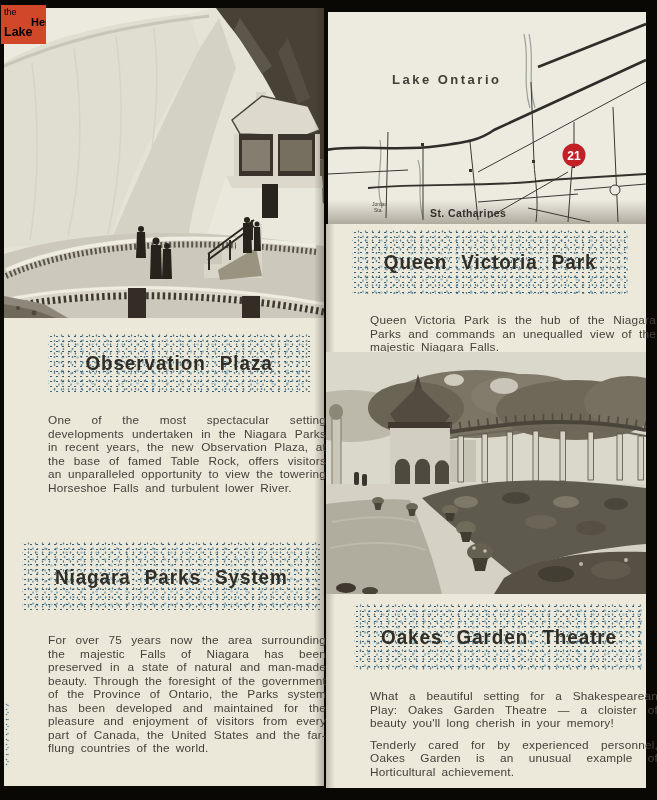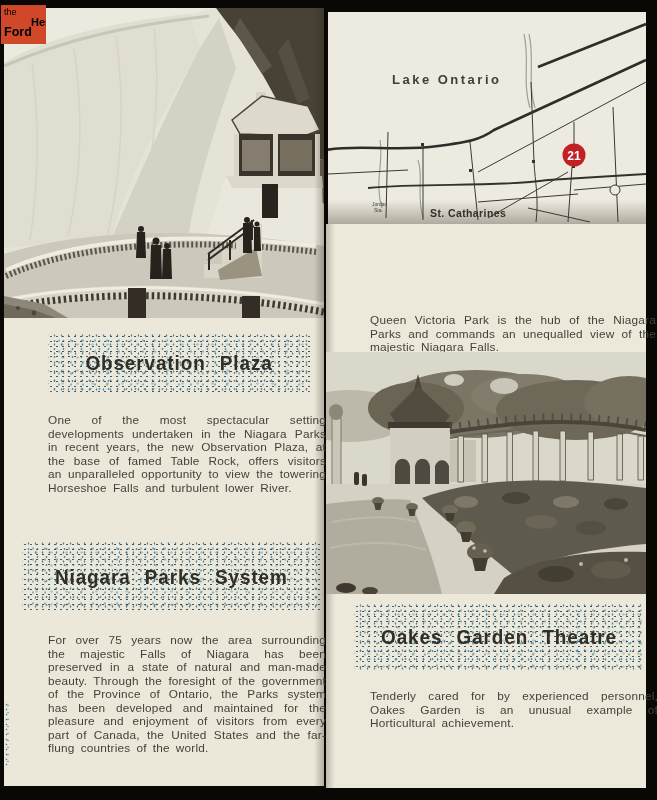--- a/index.html
+++ b/index.html
@@ -189,20 +189,23 @@
         <path d="M236,148 L246,143 L246,152 Z" fill="#c32026"></path>
         <circle cx="246" cy="143" r="11.5" fill="#c32026"></circle>
         <text x="246" y="148" font-size="12" font-weight="bold" fill="#ffffff" text-anchor="middle">21</text>
       </g>
     </svg>
     <div class="map-shadow"></div>
   </div>
 
   <div class="page lower-panel">
 
+    <div class="blob" style="left:26px;top:6px;width:276px;height:64px;">
+      <h2>Queen Victoria Park</h2>
+    </div>
     <p class="copy" style="left:30px;top:76px;width:286px;">Queen Victoria Park is the hub of the Niagara Parks and commands an unequalled view of the majestic Niagara Falls.</p>
 
     <svg class="photo" style="left:0;top:128px;" width="320" height="242" viewBox="0 0 320 242" preserveAspectRatio="none">
       <rect width="320" height="242" fill="#dad7cb"></rect>
       <ellipse cx="24" cy="64" rx="60" ry="26" fill="#bcb8aa"></ellipse>
       <g>
         <ellipse cx="150" cy="52" rx="90" ry="34" fill="#7b7566"></ellipse>
         <ellipse cx="90" cy="56" rx="48" ry="26" fill="#6a6455"></ellipse>
         <ellipse cx="200" cy="44" rx="55" ry="22" fill="#827c6c"></ellipse>
         <ellipse cx="250" cy="58" rx="80" ry="30" fill="#6e6859"></ellipse>
@@ -279,23 +282,24 @@
         <path d="M146,206 h16 l-3,13 h-10 z" fill="#433d31"></path>
         <ellipse cx="20" cy="236" rx="10" ry="5" fill="#3e382e"></ellipse>
           <ellipse cx="44" cy="239" rx="8" ry="4" fill="#4a4438"></ellipse>
       </g>
     </svg>
 
     <div class="blob" style="left:28px;top:380px;width:290px;height:66px;">
       <h2>Oakes Garden Theatre</h2>
     </div>
     <div class="copy" style="left:30px;top:452px;width:288px;">
+      <p>What a beautiful setting for a Shakespearean Play: Oakes Garden Theatre — a cloister of beauty you'll long cherish in your memory!</p>
       <p>Tenderly cared for by experienced personnel, Oakes Garden is an unusual example of Horticultural achievement.</p>
     </div>
   </div>
 
   <div class="logo">
     <div class="the">the</div>
     <div class="henry">Henry</div>
-    <div class="ford">Ford</div>
+    <div class="ford">Lake</div>
   </div>
 
 </div>
 
 </body></html>

